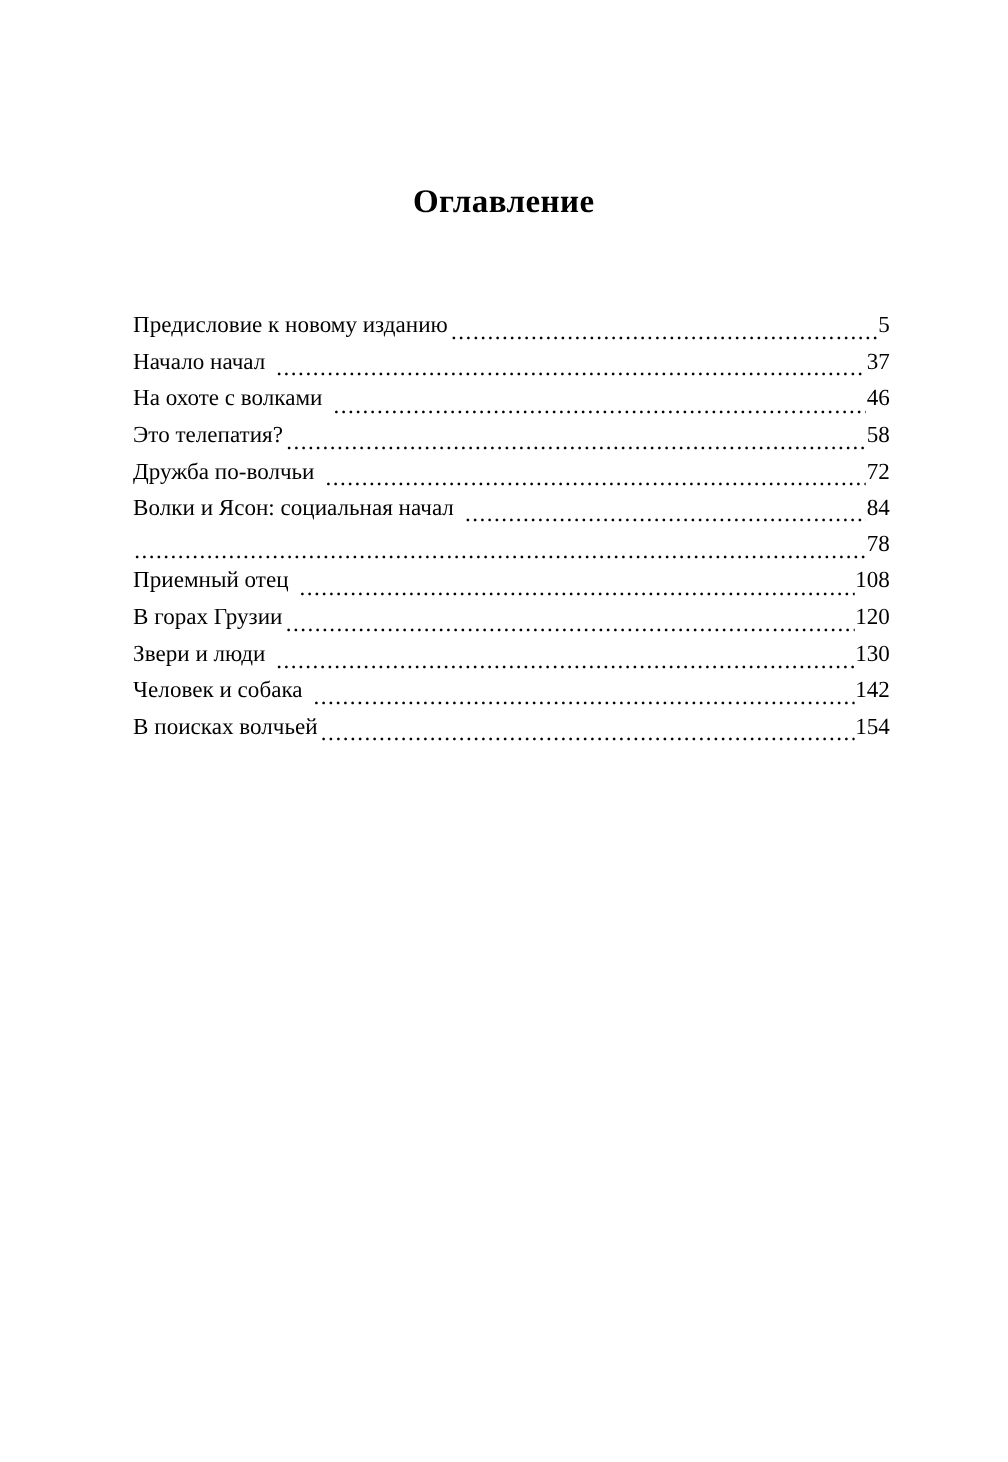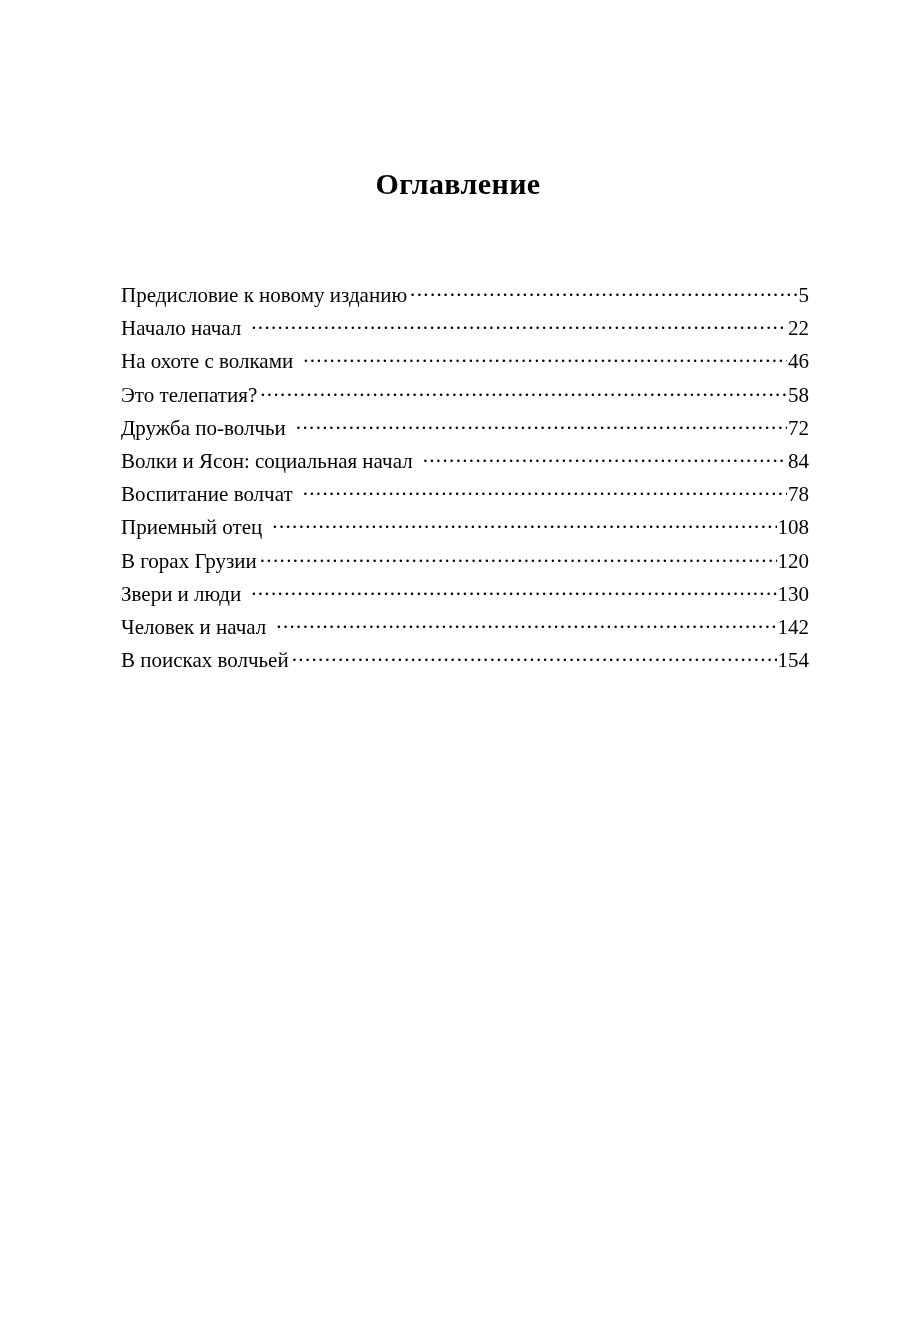--- a/index.html
+++ b/index.html
@@ -43,21 +43,21 @@
     left: 121px;
     top: 279px;
     width: 688px;
     margin: 0;
     padding: 0;
     list-style: none;
   }
 
   .toc-entry {
     display: flex;
-    align-items: flex-start;
+    align-items: flex-end;
     width: 100%;
     height: 33.2px;
     font-size: 21px;
     line-height: 33.2px;
     white-space: nowrap;
   }
 
   .toc-entry-title {
     flex: 0 0 auto;
     padding-right: 2px;
@@ -102,21 +102,21 @@
 
   <ul class="toc-list">
       <li class="toc-entry">
         <span class="toc-entry-title">Предисловие к новому изданию</span>
         <span class="toc-leader"></span>
         <span class="toc-page">5</span>
       </li>
       <li class="toc-entry gap-before-leader">
         <span class="toc-entry-title">Начало начал</span>
         <span class="toc-leader"></span>
-        <span class="toc-page">22</span>
+        <span class="toc-page">37</span>
       </li>
       <li class="toc-entry gap-before-leader">
         <span class="toc-entry-title">На охоте с волками</span>
         <span class="toc-leader"></span>
         <span class="toc-page">46</span>
       </li>
       <li class="toc-entry">
         <span class="toc-entry-title">Это телепатия?</span>
         <span class="toc-leader"></span>
         <span class="toc-page">58</span>
@@ -125,41 +125,40 @@
         <span class="toc-entry-title">Дружба по-волчьи</span>
         <span class="toc-leader"></span>
         <span class="toc-page">72</span>
       </li>
       <li class="toc-entry gap-before-leader">
         <span class="toc-entry-title">Волки и Ясон: социальная начал</span>
         <span class="toc-leader"></span>
         <span class="toc-page">84</span>
       </li>
       <li class="toc-entry gap-before-leader">
-        <span class="toc-entry-title">Воспитание волчат</span>
         <span class="toc-leader"></span>
         <span class="toc-page">78</span>
       </li>
       <li class="toc-entry gap-before-leader">
         <span class="toc-entry-title">Приемный отец</span>
         <span class="toc-leader"></span>
         <span class="toc-page">108</span>
       </li>
       <li class="toc-entry">
         <span class="toc-entry-title">В горах Грузии</span>
         <span class="toc-leader"></span>
         <span class="toc-page">120</span>
       </li>
       <li class="toc-entry gap-before-leader">
         <span class="toc-entry-title">Звери и люди</span>
         <span class="toc-leader"></span>
         <span class="toc-page">130</span>
       </li>
       <li class="toc-entry gap-before-leader">
-        <span class="toc-entry-title">Человек и начал</span>
+        <span class="toc-entry-title">Человек и собака</span>
         <span class="toc-leader"></span>
         <span class="toc-page">142</span>
       </li>
       <li class="toc-entry">
         <span class="toc-entry-title">В поисках волчьей</span>
         <span class="toc-leader"></span>
         <span class="toc-page">154</span>
       </li>
     </ul>
 

